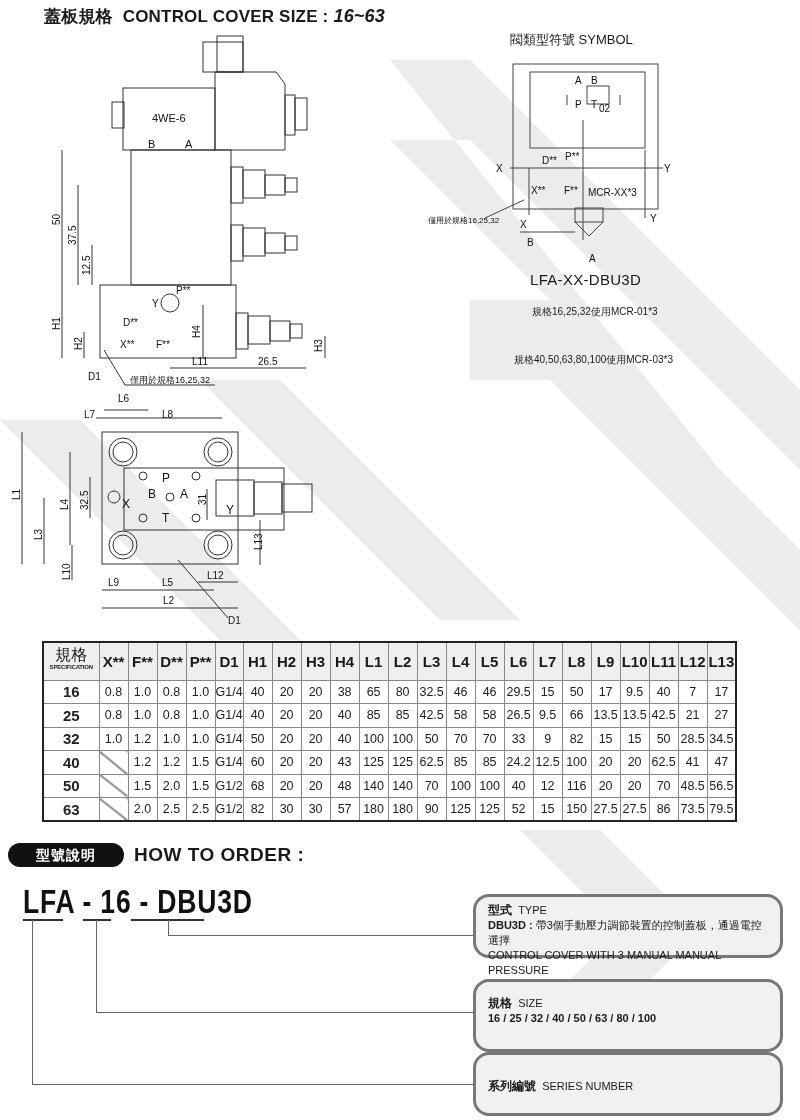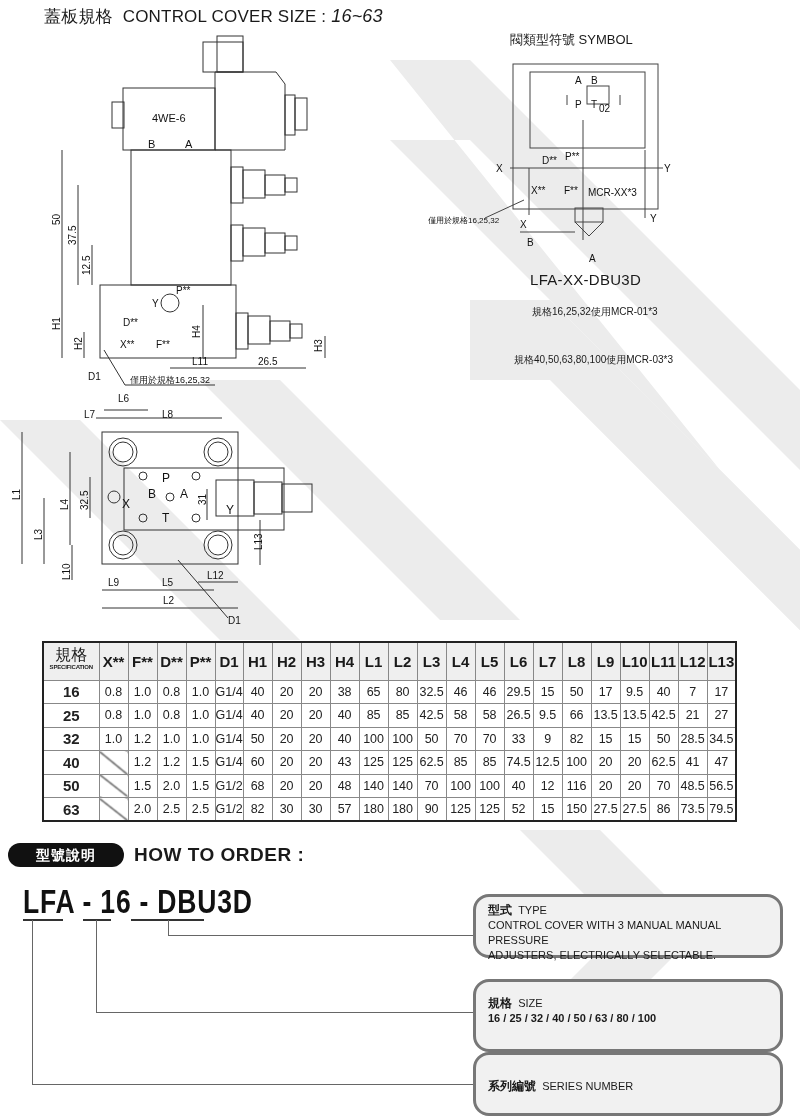--- a/index.html
+++ b/index.html
@@ -1,20 +1,20 @@
 <!DOCTYPE html>
 <html><head>
 <meta charset="utf-8">
 <style>
   * { box-sizing: border-box; margin: 0; padding: 0; }
   html, body { width: 800px; height: 1120px; background: #ffffff; overflow: hidden; }
   body { position: relative; font-family: "Liberation Sans", sans-serif; color: #1a1a1a; }
   .wm { position: absolute; left: 0; top: 0; width: 800px; height: 1120px; z-index: 0; }
   .abs { position: absolute; }
-  .title { left: 44px; top: 5px; font-size: 17px; font-weight: normal; letter-spacing: 0.2px; z-index: 2; }
+  .title { left: 44px; top: 5px; font-size: 17px; font-weight: bold; letter-spacing: 0.2px; z-index: 2; }
   .title .range { font-style: italic; font-size: 18px; }
   .drawing { position: absolute; z-index: 1; }
   .sym-title { left: 510px; top: 31px; font-size: 13px; z-index: 2; }
   .sym-name { left: 530px; top: 271px; font-size: 15px; z-index: 2; letter-spacing: 0.3px; }
   .sym-note { font-size: 10px; z-index: 2; }
   table.spec { position: absolute; left: 42px; top: 641px; border-collapse: collapse; z-index: 2; border: 2px solid #222; background: transparent; }
   table.spec th, table.spec td { border: 1px solid #888; text-align: center; padding: 0; height: 23.5px; }
   table.spec th { font-family: "Liberation Sans", sans-serif; font-size: 15px; font-weight: bold; height: 38px; background: rgba(225,225,225,0.55); transform: none; }
   table.spec th.sp { width: 56px; font-weight: normal; font-size: 15px; line-height: 13px; }
   table.spec th.sp .cn { display:block; font-size: 16px; }
@@ -333,21 +333,21 @@
         <td>G1/4</td>
         <td>60</td>
         <td>20</td>
         <td>20</td>
         <td>43</td>
         <td>125</td>
         <td>125</td>
         <td>62.5</td>
         <td>85</td>
         <td>85</td>
-        <td>74.5</td>
+        <td>24.2</td>
         <td>12.5</td>
         <td>100</td>
         <td>20</td>
         <td>20</td>
         <td>62.5</td>
         <td>41</td>
         <td>47</td>
       </tr>
       <tr>
         <td class="size">50</td>
@@ -419,20 +419,21 @@
 
 <div class="lead" style="left:168px;top:920px;width:1px;height:15px;"></div>
 <div class="lead" style="left:168px;top:935px;width:306px;height:1px;"></div>
 <div class="lead" style="left:96px;top:920px;width:1px;height:92px;"></div>
 <div class="lead" style="left:96px;top:1012px;width:378px;height:1px;"></div>
 <div class="lead" style="left:32px;top:920px;width:1px;height:164px;"></div>
 <div class="lead" style="left:32px;top:1084px;width:442px;height:1px;"></div>
 
 <div class="box" style="top:894px;height:64px;">
   <div class="head"><b>型式</b>&nbsp; <span>TYPE</span></div>
+  <div><b>DBU3D :</b> <span>帶3個手動壓力調節裝置的控制蓋板，通過電控選擇</span></div>
   <div>CONTROL COVER WITH 3 MANUAL MANUAL PRESSURE</div>
   <div>ADJUSTERS, ELECTRICALLY SELECTABLE.</div>
 </div>
 
 <div class="box" style="top:979px;height:73px;padding-top:14px;">
   <div class="head"><b>規格</b>&nbsp; <span>SIZE</span></div>
   <div class="bold">16 / 25 / 32 / 40 / 50 / 63 / 80 / 100</div>
 </div>
 
 <div class="box" style="top:1052px;height:64px;padding-top:24px;">

